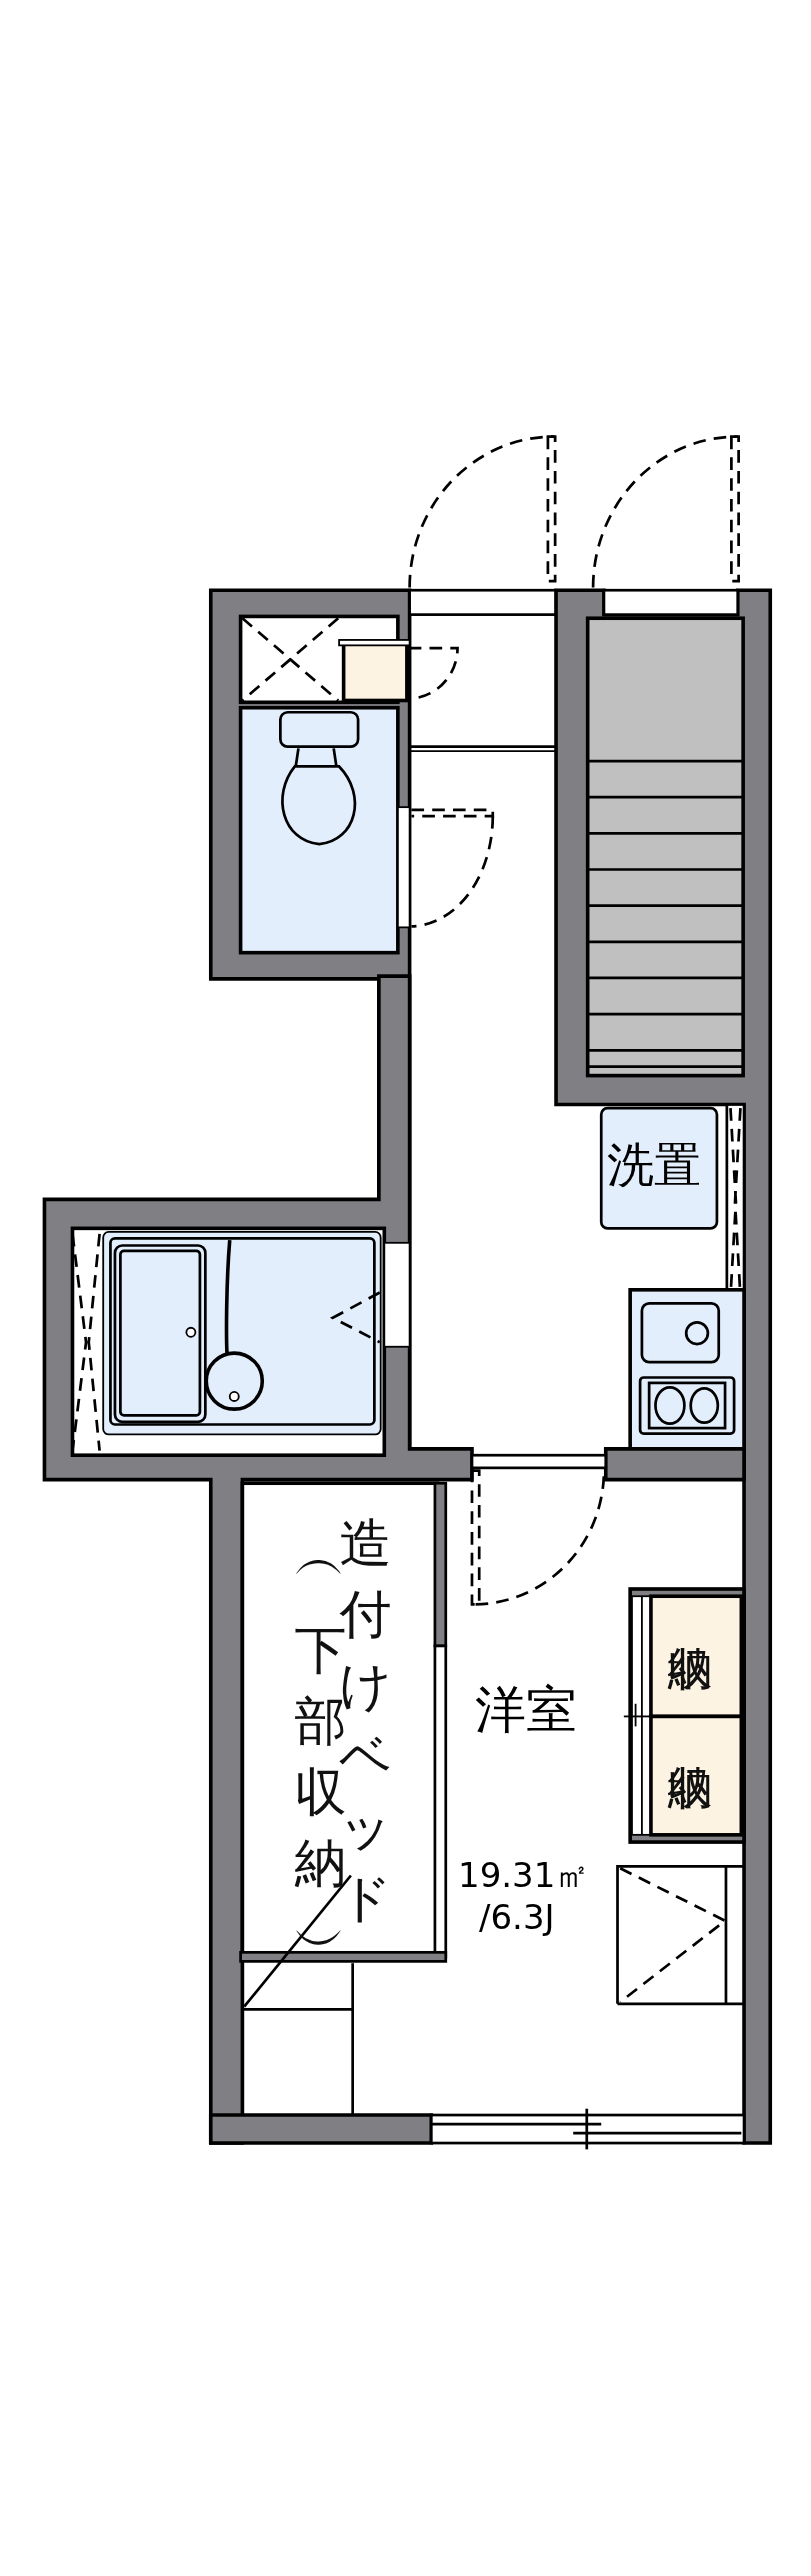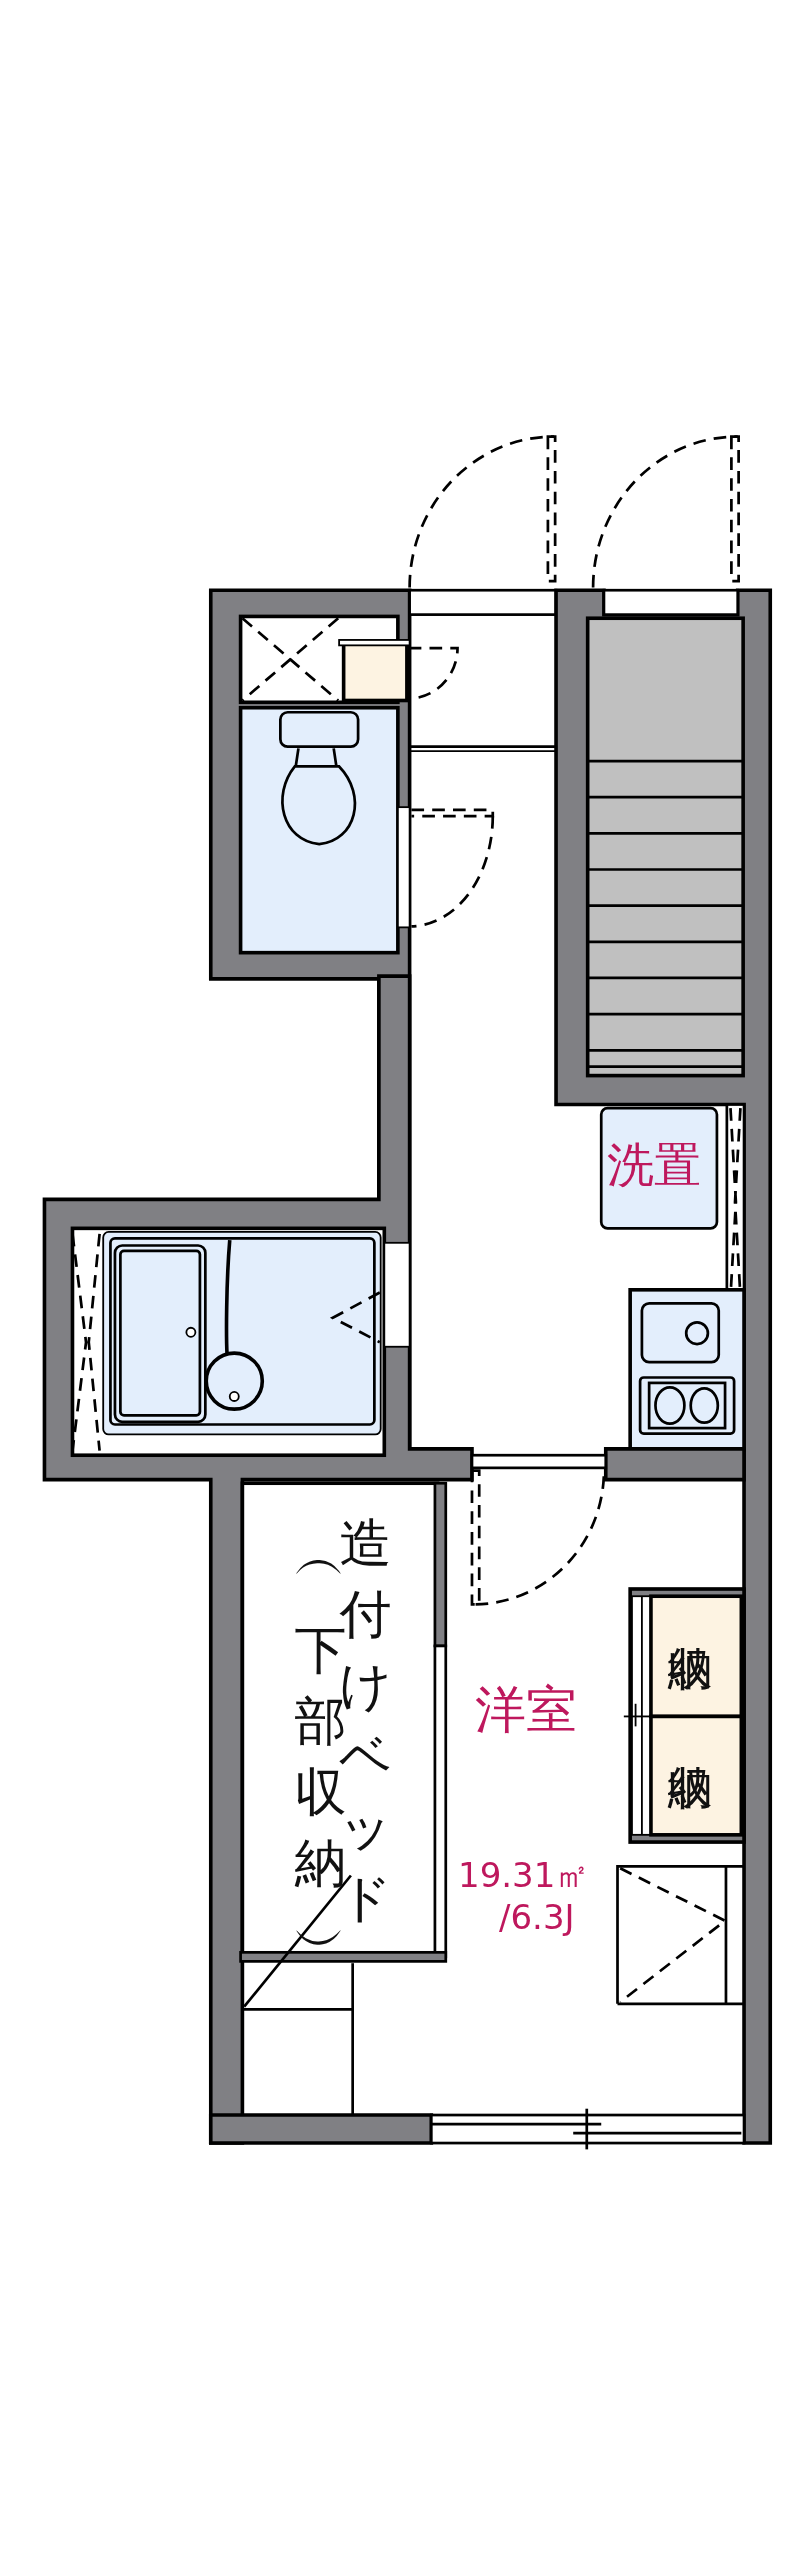--- a/index.html
+++ b/index.html
@@ -1,21 +1,21 @@
 <!DOCTYPE html>
 <html style="font-size:14.5px"><head>
 <meta charset="utf-8">
 <style>
   html, body { margin: 0; padding: 0; background: #ffffff; }
   body { width: 812px; height: 2576px; position: relative; overflow: hidden; font-family: "DejaVu Sans", sans-serif; }
   svg { position: absolute; left: 0; top: 0; }
   .wall { fill: #808084; stroke: #000; stroke-width: 4; }
   .ln { stroke: #000; fill: none; }
   .dash { stroke: #000; fill: none; stroke-width: 3; stroke-dasharray: 14 9; }
-  .lbl { position: absolute; color: #be185d; font-family: "DejaVu Sans", sans-serif; line-height: 1; white-space: nowrap; }
+  .lbl { position: absolute; color: #000000; font-family: "DejaVu Sans", sans-serif; line-height: 1; white-space: nowrap; }
   .vcol { position: absolute; display: flex; flex-direction: column; align-items: center; color: #111; font-family: "DejaVu Sans", sans-serif; }
   .vcol span { display: block; height: 71px; font-size: 52px; line-height: 71px; }
 </style>
 </head>
 <body>
 
 <svg width="812" height="2576" viewBox="0 0 898 2850" xmlns="http://www.w3.org/2000/svg">
 
   <g>
     <path class="dash" d="M453,650 A160,167 0 0 1 613,483"></path>
@@ -155,14 +155,14 @@
   <span style="writing-mode:vertical-rl;">（</span>
   <span>下</span>
   <span>部</span>
   <span>収</span>
   <span>納</span>
   <span style="writing-mode:vertical-rl;">）</span>
 </div>
 
 <div class="lbl" style="left:475px; top:1684px; font-size:51px;">洋室</div>
 <div class="lbl" style="left:458px; top:1858px; font-size:34px;">19.31㎡</div>
-<div class="lbl" style="left:499px; top:1900px; font-size:34px;">/6.3J</div>
+<div class="lbl" style="left:479px; top:1900px; font-size:34px;">/6.3J</div>
 
 
 </body></html>

